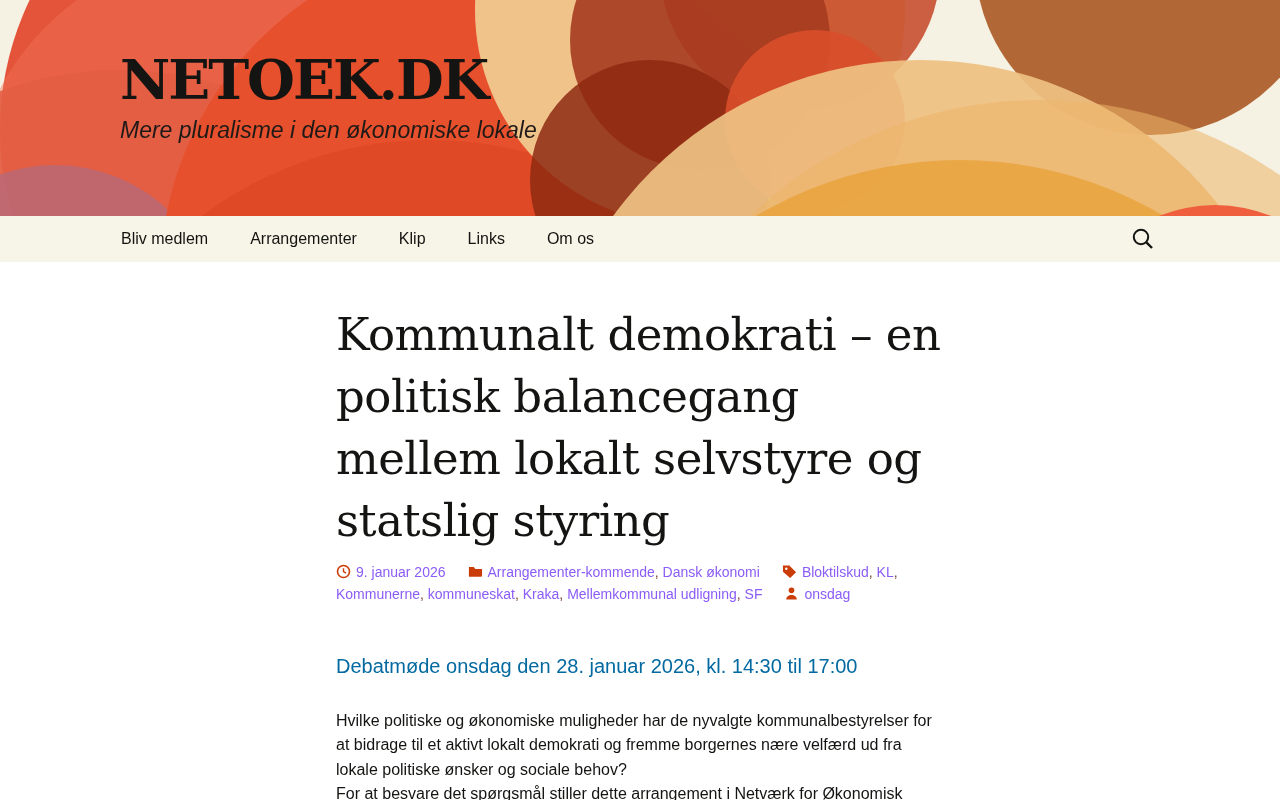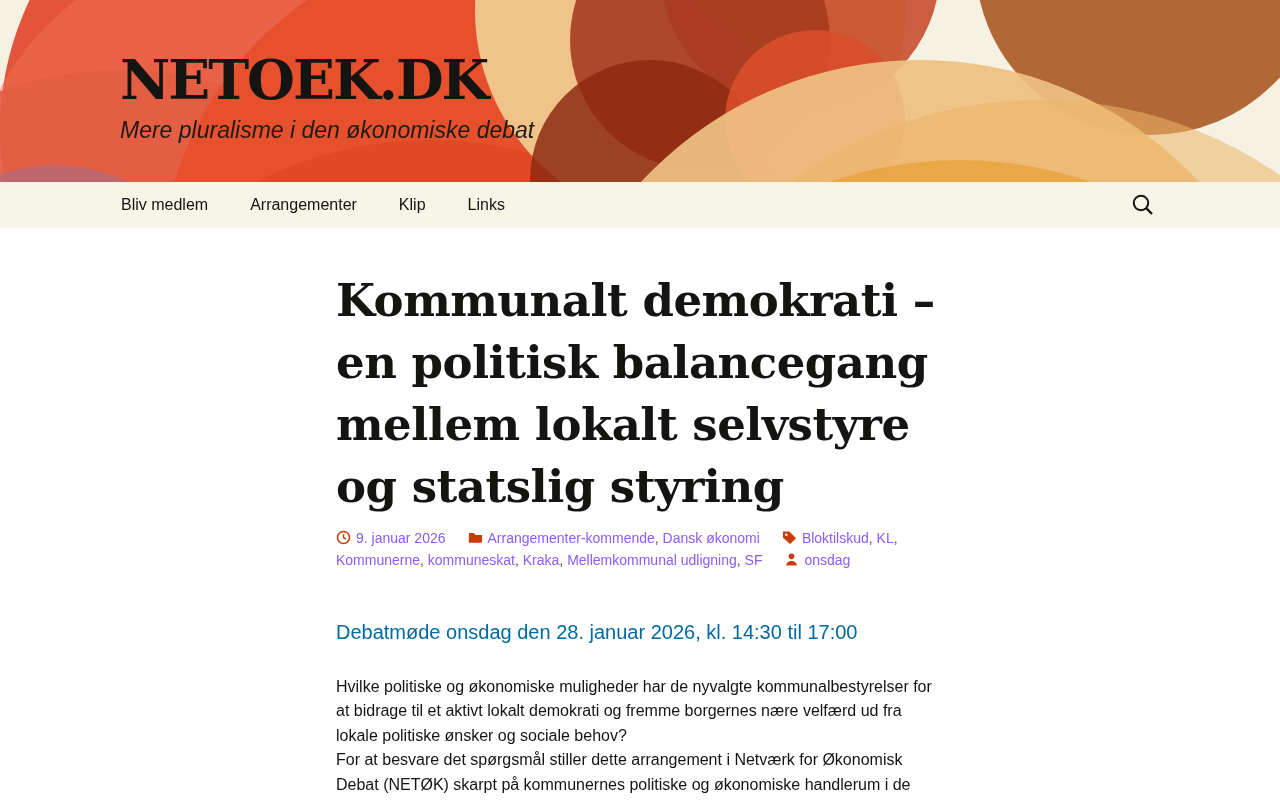--- a/index.html
+++ b/index.html
@@ -1,20 +1,20 @@
 <!DOCTYPE html>
 <html lang="da"><head>
 <meta charset="utf-8">
 <style>
   * { margin:0; padding:0; box-sizing:border-box; }
   html,body { width:1280px; height:800px; overflow:hidden; background:#fff;
     font-family:"Liberation Sans", sans-serif; color:#141412; }
 
   
-  .site-header { position:relative; width:1280px; height:182px; overflow:hidden; }
+  .site-header { position:relative; width:1280px; height:216px; overflow:hidden; }
   .site-header svg.header-art { position:absolute; inset:0; display:block; }
   .header-inner { position:relative; width:1080px; margin:0 auto; height:100%; }
   .site-title { padding-top:50px; margin-left:20px;
     font-family:"DejaVu Serif", serif; font-weight:bold; font-size:55px;
     letter-spacing:-2px; line-height:1.1; color:#141412; text-decoration:none; display:inline-block; }
   .site-tagline { margin-left:20px; margin-top:6px;
     font-style:italic; font-size:23px; color:#1f1a17; }
 
   
   .navbar { width:1280px; height:46px; background:#f7f5e7; position:relative; }
@@ -22,21 +22,21 @@
   .nav-list { list-style:none; display:flex; }
   .nav-list li a { display:block; padding:12px 21px; font-size:16px; color:#141412;
     text-decoration:none; line-height:22px; }
   .search-toggle { position:absolute; right:24px; top:10px; width:26px; height:26px;
     background:none; border:none; cursor:pointer; padding:0; }
   .search-toggle svg { display:block; }
 
   
   .site-main { background:#fff; padding-top:42px; }
   .entry { width:608px; margin:0 auto; }
-  .entry-title { font-family:"DejaVu Serif", serif; font-weight:700; font-size:45px;
+  .entry-title { font-family:"DejaVu Serif", serif; font-weight:400; font-size:45px;
     line-height:1.38; color:#141412; margin-bottom:10px; letter-spacing:-0.5px; }
   .entry-meta { font-size:14px; line-height:1.55; color:#8a4a2a; }
   .meta-group { margin-right:22px; white-space:normal; }
   .meta-group.nowrap { white-space:nowrap; }
   .entry-meta a { color:#8b5cf6; text-decoration:none; }
   .entry-meta .sep { color:#7b4a33; }
   .meta-icon { vertical-align:-2px; margin-right:5px; color:#ca3c08; }
   .entry-subheading { margin-top:48px; font-size:20px; font-weight:400; color:#0369a1; line-height:1.2; }
   .entry-body { margin-top:31px; font-size:16px; line-height:1.53; color:#141412; }
 </style>
@@ -65,38 +65,41 @@
     <circle cx="1150" cy="-40" r="175" fill="#b26836"></circle>
 
     <circle cx="920" cy="440" r="380" fill="#eec182" opacity="0.93"></circle>
     <circle cx="1040" cy="520" r="420" fill="#ecb468" opacity="0.55"></circle>
     <circle cx="960" cy="560" r="400" fill="#e8a23a" opacity="0.8"></circle>
 
     <circle cx="1215" cy="355" r="150" fill="#ef5f3e"></circle>
   </svg>
   <div class="header-inner">
     <a href="#" class="site-title">NETOEK.DK</a>
-    <div class="site-tagline">Mere pluralisme i den økonomiske debat</div>
+    <div class="site-tagline">Mere pluralisme i den økonomiske lokale</div>
   </div>
 </header>
 
 <nav class="navbar">
   <div class="nav-inner">
     <ul class="nav-list">
         <li>
           <a href="#">Bliv medlem</a>
         </li>
         <li>
           <a href="#">Arrangementer</a>
         </li>
         <li>
           <a href="#">Klip</a>
         </li>
         <li>
           <a href="#">Links</a>
+        </li>
+        <li>
+          <a href="#">Om os</a>
         </li>
       </ul>
     <button class="search-toggle" aria-label="Search">
       <span>
         <svg width="26" height="26" viewBox="0 0 26 26">
           <circle cx="11" cy="11" r="7.2" fill="none" stroke="#141412" stroke-width="2"></circle>
           <line x1="16.4" y1="16.4" x2="22" y2="22" stroke="#141412" stroke-width="2.4"></line>
         </svg>
       </span>
     </button>

